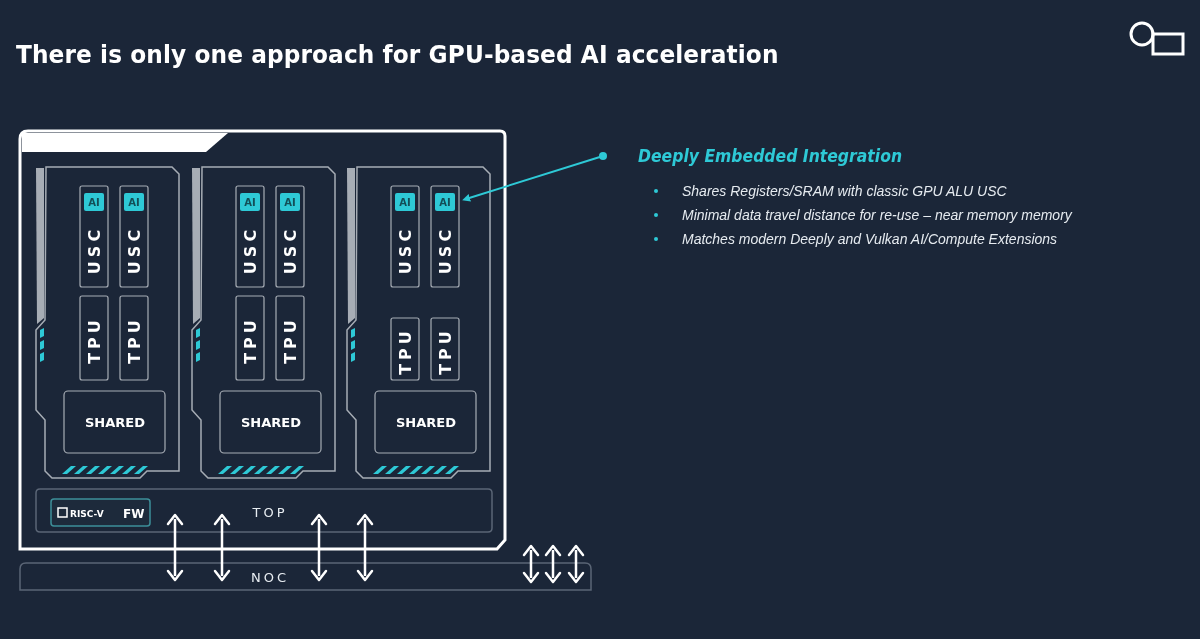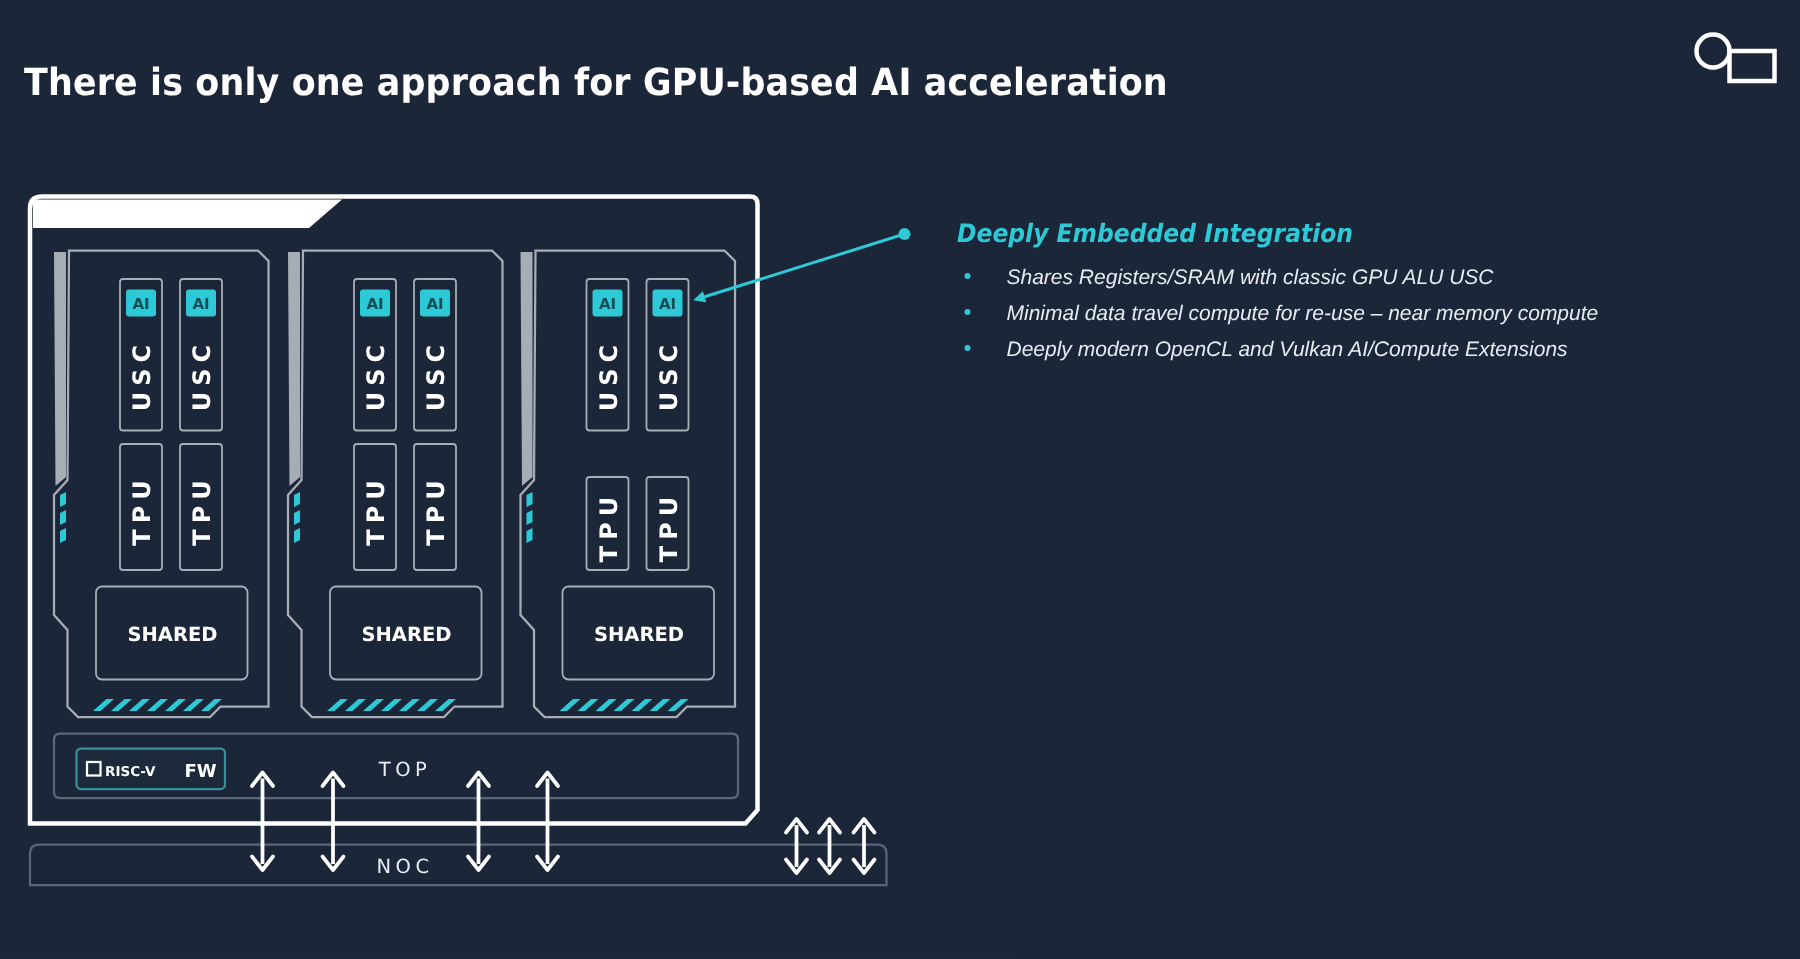--- a/index.html
+++ b/index.html
@@ -17,21 +17,21 @@
     transform: scaleX(0.93); transform-origin: left center;
   }
   .logo { position: absolute; left: 1128px; top: 20px; width: 58px; height: 36px; }
   .callout { position: absolute; left: 638px; top: 146px; font-style: italic; }
   .callout-heading {
     font-size: 17px; font-weight: bold; color: #2ec9d6;
     font-family: "DejaVu Sans", sans-serif;
     transform: scaleX(0.92); transform-origin: left center;
     margin-bottom: 6px;
   }
-  .bullets { list-style: none; margin: 2px; padding: 0; }
+  .bullets { list-style: none; margin: 13px; padding: 0; }
   .bullets li {
     position: relative; padding-left: 31px; height: 24px; line-height: 24px;
     font-size: 14px; color: #e6ebf0;
     font-family: "Liberation Sans", sans-serif;
   }
   .bullets li .dot {
     position: absolute; left: 3px; top: 10px; width: 4px; height: 4px;
     border-radius: 50%; background: #2ec9d6;
   }
   svg#diagram { position: absolute; left: 0; top: 0; }
@@ -45,22 +45,22 @@
 
 <svg class="logo" viewBox="0 0 58 36">
   <circle cx="14" cy="14" r="11" fill="none" stroke="#ffffff" stroke-width="3"></circle>
   <rect x="25" y="14" width="30" height="20" fill="none" stroke="#ffffff" stroke-width="3"></rect>
 </svg>
 
 <div class="callout">
   <div class="callout-heading">Deeply Embedded Integration</div>
   <ul class="bullets">
     <li><span class="dot"></span><span>Shares Registers/SRAM with classic GPU ALU USC</span></li>
-    <li><span class="dot"></span><span>Minimal data travel compute for re-use – near memory compute</span></li>
-    <li><span class="dot"></span><span>Deeply modern OpenCL and Vulkan AI/Compute Extensions</span></li>
+    <li><span class="dot"></span><span>Minimal data travel distance for re-use – near memory memory</span></li>
+    <li><span class="dot"></span><span>Matches modern Deeply and Vulkan AI/Compute Extensions</span></li>
   </ul>
 </div>
 
 <svg id="diagram" width="1200" height="639">
   <defs>
     <marker id="arrowhead" viewBox="0 0 10 10" refX="5" refY="5" markerWidth="4" markerHeight="4" orient="auto-start-reverse">
       <path d="M0,0 L10,5 L0,10 z" fill="#2ec9d6"></path>
     </marker>
   </defs>
 

